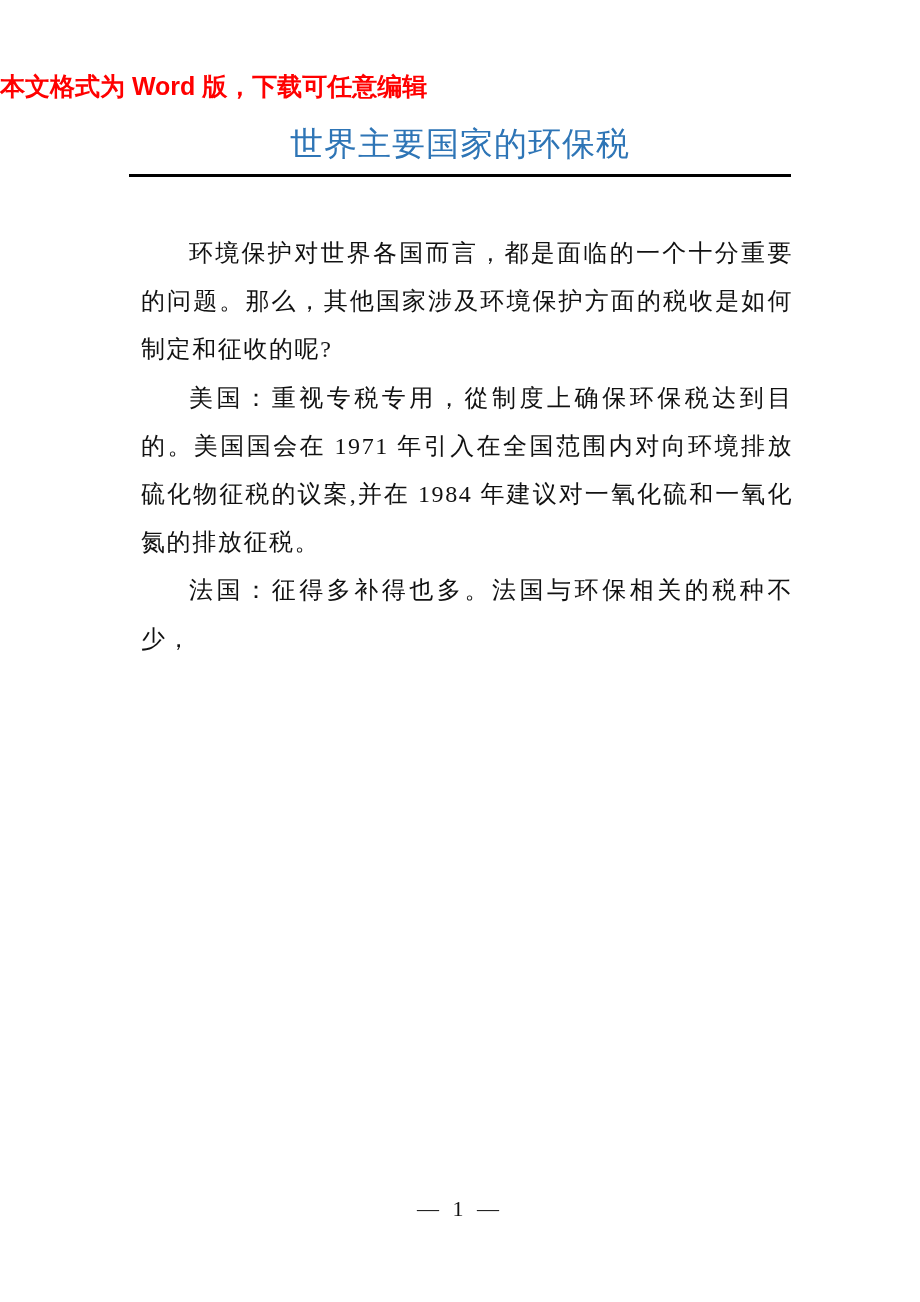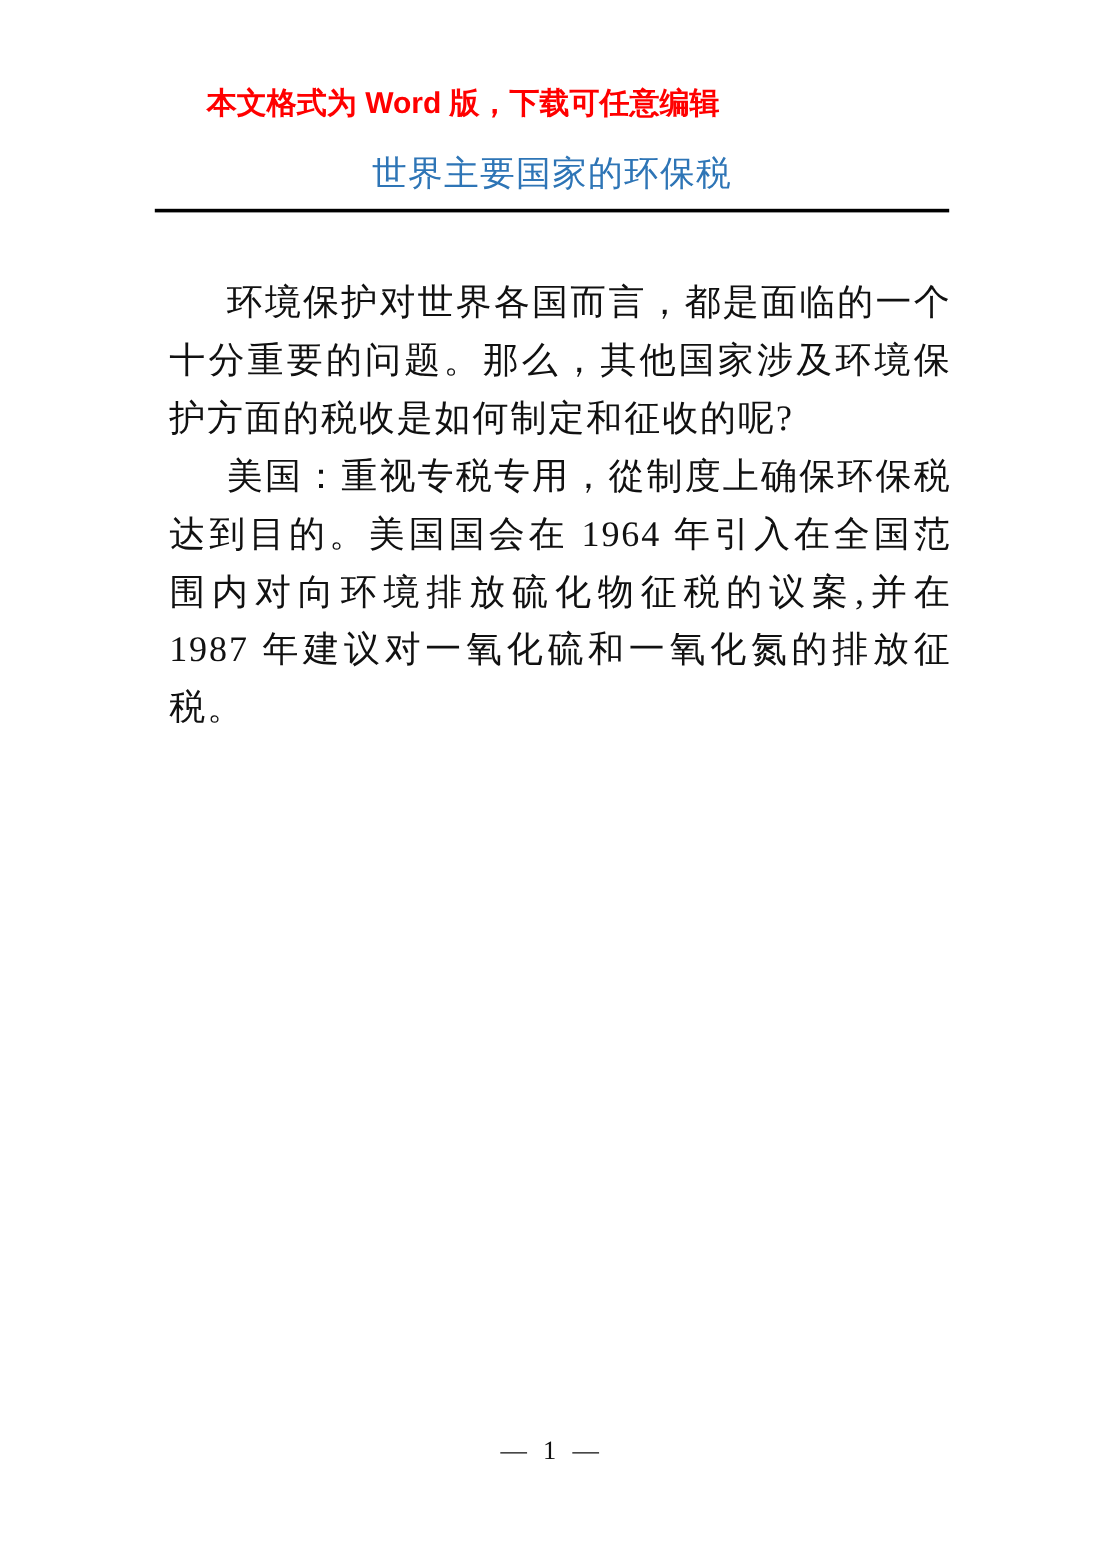--- a/index.html
+++ b/index.html
@@ -18,55 +18,55 @@
       left: 0; top: 0;
       width: 920px;
       height: 1302px;
       background: #ffffff;
     }
     .notice {
       position: absolute;
       left: 0;
       width: 772px;
       top: 66px;
-      text-align: center;
+      text-align: left;
       font-family: "Liberation Sans", "DejaVu Sans", sans-serif;
       font-weight: bold;
       font-size: 25px;
       line-height: 40px;
       color: #ff0000;
       letter-spacing: 0px;
     }
     .title {
       position: absolute;
       left: 0;
       width: 920px;
       top: 120px;
       text-align: center;
       font-family: "DejaVu Sans", "Liberation Sans", sans-serif;
-      font-size: 29px;
+      font-size: 33px;
       line-height: 48px;
       color: #2e75b6;
       letter-spacing: 1px;
     }
     .rule {
       position: absolute;
       left: 129px;
       top: 174px;
       width: 662px;
       height: 3px;
       background: #000000;
     }
     .body-text {
       position: absolute;
       left: 141px;
       top: 229px;
       width: 652px;
       font-family: "Liberation Serif", "DejaVu Serif", serif;
-      font-size: 30px;
+      font-size: 24px;
       line-height: 48.2px;
       color: #111111;
       text-align: justify;
       text-justify: inter-character;
       letter-spacing: 1.6px;
     }
     .body-text p {
       margin: 0;
       text-indent: 48px;
     }
@@ -86,17 +86,18 @@
 </head>
 <body>
 
 <div class="page">
   <div class="notice">本文格式为 Word 版，下载可任意编辑</div>
   <div class="title">世界主要国家的环保税</div>
   <div class="rule"></div>
 
   <div class="body-text">
     <p>环境保护对世界各国而言，都是面临的一个十分重要的问题。那么，其他国家涉及环境保护方面的税收是如何制定和征收的呢?</p>
-    <p>美国：重视专税专用，從制度上确保环保税达到目的。美国国会在 1964 年引入在全国范围内对向环境排放硫化物征税的议案,并在 1987 年建议对一氧化硫和一氧化氮的排放征税。</p>
+    <p>美国：重视专税专用，從制度上确保环保税达到目的。美国国会在 1971 年引入在全国范围内对向环境排放硫化物征税的议案,并在 1984 年建议对一氧化硫和一氧化氮的排放征税。</p>
+    <p>法国：征得多补得也多。法国与环保相关的税种不少，</p>
   </div>
 
   <div class="footer">— 1 —</div>
 </div>
 
 </body></html>

